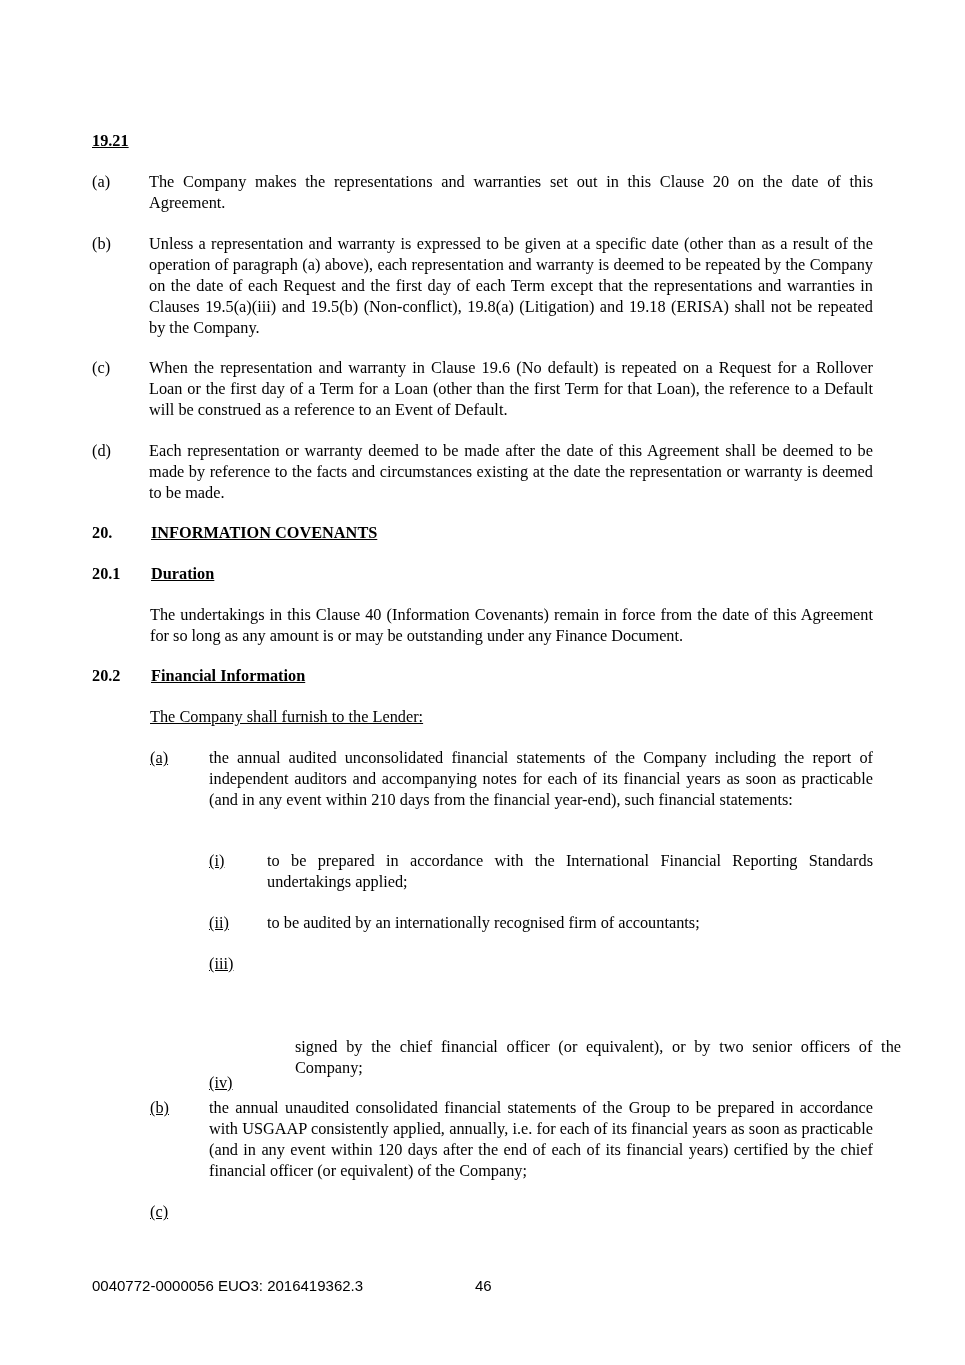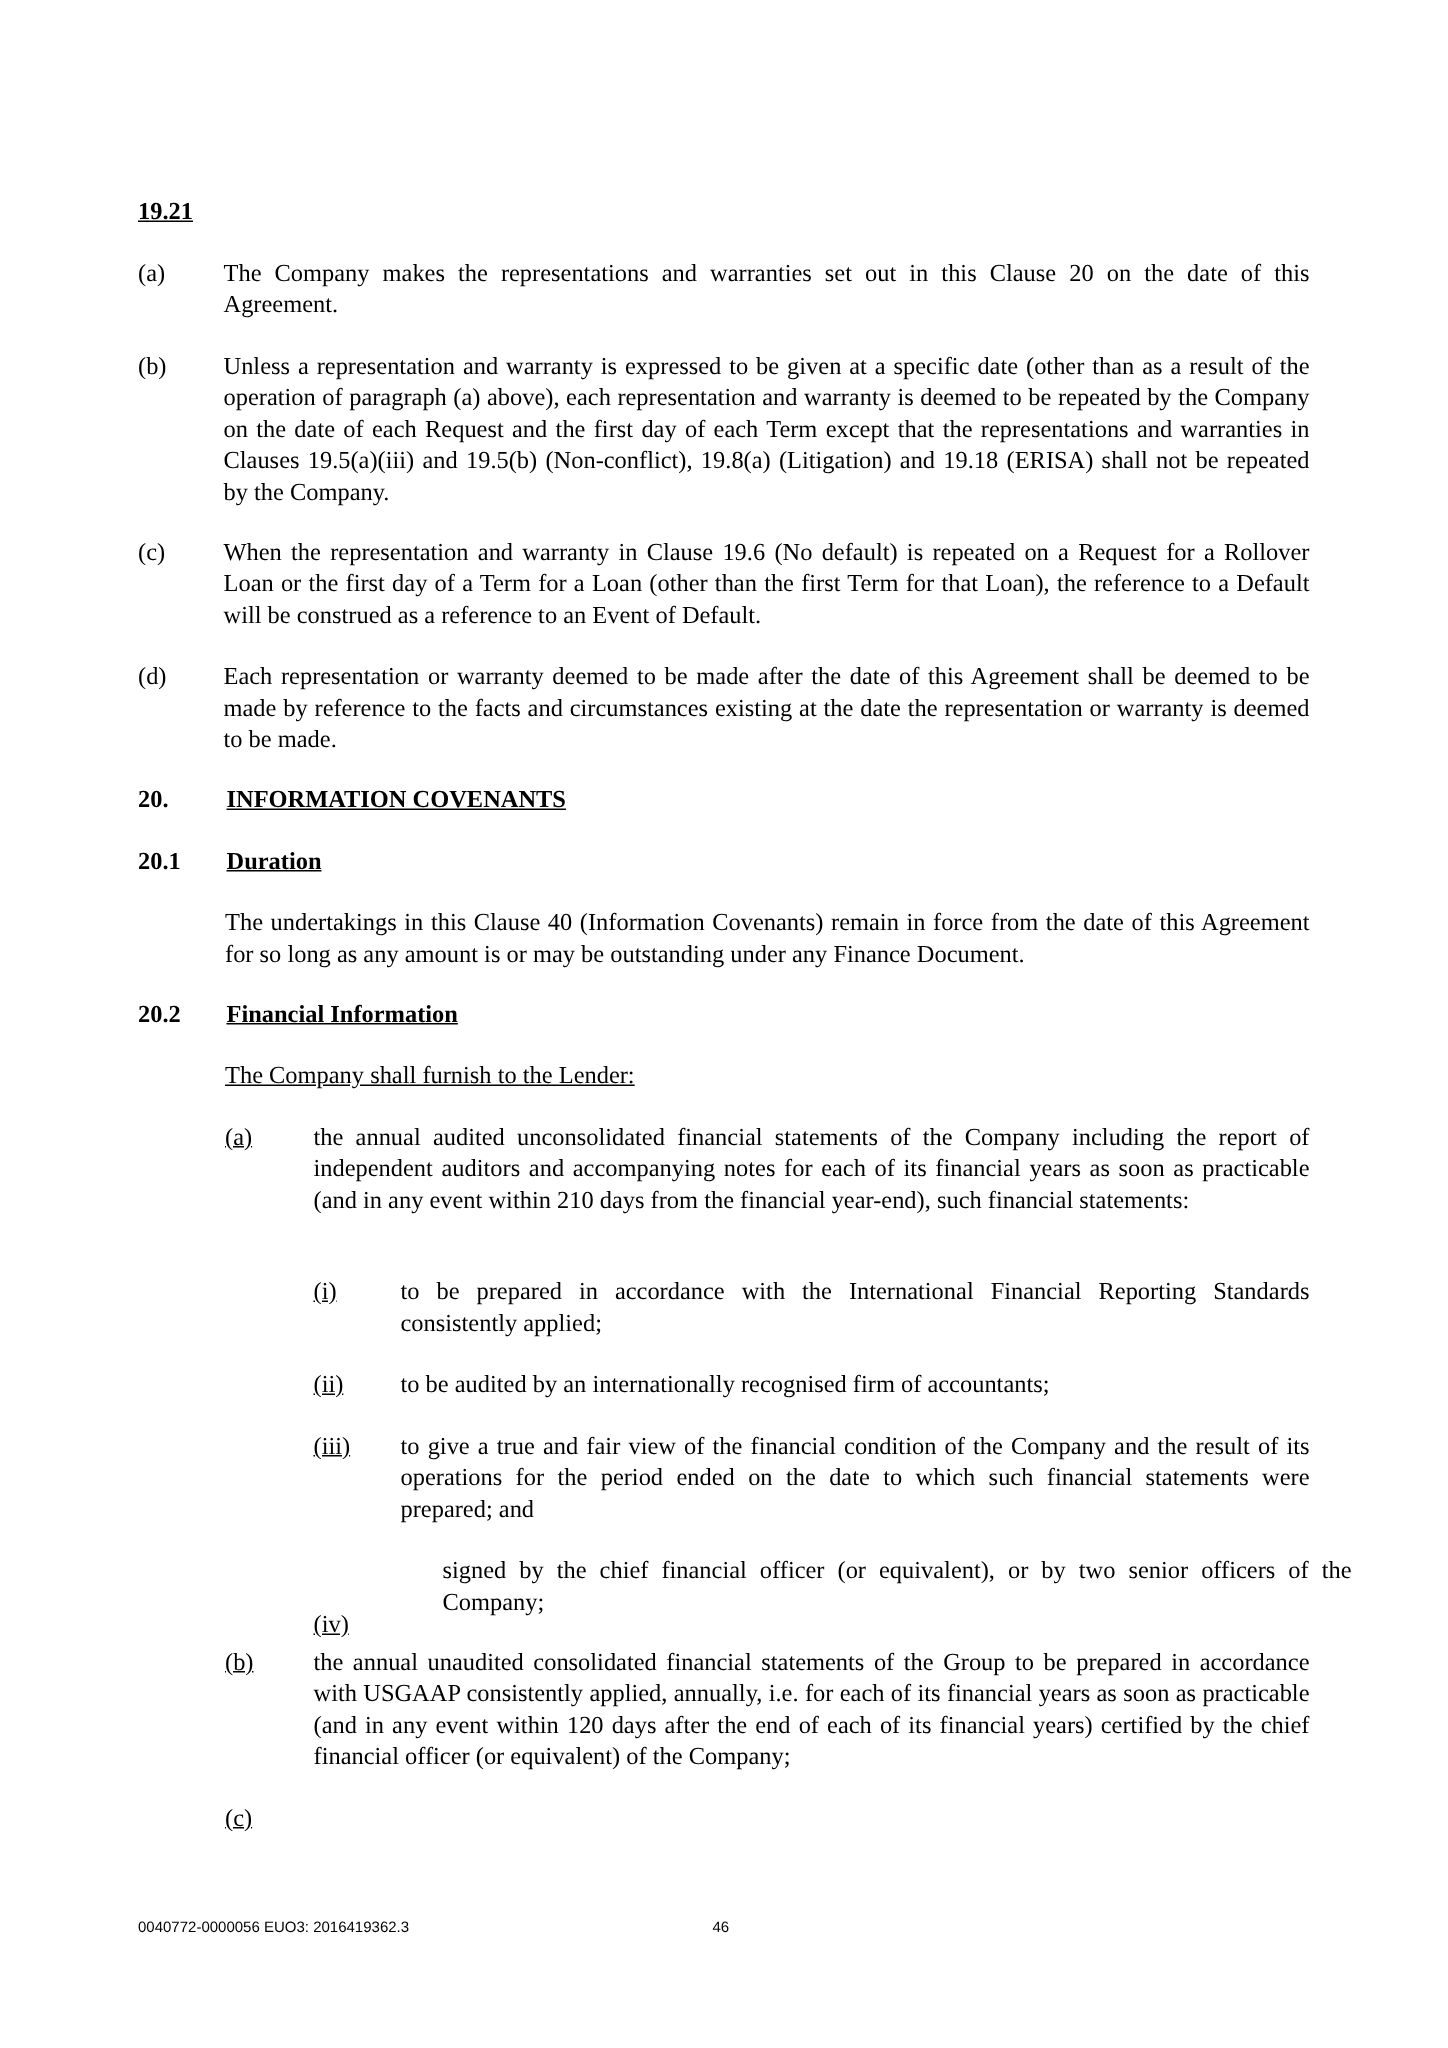--- a/index.html
+++ b/index.html
@@ -2,21 +2,21 @@
 <html><head>
   <meta charset="utf-8">
   <style>
     html, body { margin: 0; padding: 0; background: #ffffff; }
     body { width: 965px; height: 1365px; position: relative; overflow: hidden; color: #000; }
     .page { position: absolute; left: 0; top: 0; width: 965px; height: 1365px; font-family: "Liberation Serif", serif; font-size: 16.3px; line-height: 21px; }
     .blk { position: absolute; text-decoration: underline; }
     .num { position: absolute; left: 92px; }
     .body-text { position: absolute; text-align: justify; text-align-last: left; }
     .heading { font-weight: bold; }
-    .footer { position: absolute; top: 1279px; font-family: "Liberation Sans", sans-serif; font-size: 10px; line-height: 14px; }
+    .footer { position: absolute; top: 1279px; font-family: "Liberation Sans", sans-serif; font-size: 15px; line-height: 14px; }
   </style>
 </head>
 <body>
 
 <div class="page">
 
   <div class="blk heading" style="top:130px;left:92px;">
     <span class="num" style="position:static;">19.21</span>
   </div>
 
@@ -40,27 +40,26 @@
   <div class="body-text" style="top:604px;left:150px;width:723px;">The undertakings in this Clause 40 (Information Covenants) remain in force from the date of this Agreement for so long as any amount is or may be outstanding under any Finance Document.</div>
 
   <div class="num heading" style="top:665px;">20.2</div>
   <div class="blk heading" style="top:665px;left:151px;">Financial Information</div>
   <div class="blk" style="top:706px;left:150px;">The Company shall furnish to the Lender:</div>
 
   <div class="blk" style="top:747px;left:150px;">(a)</div>
   <div class="body-text" style="top:747px;left:209px;width:664px;">the annual audited unconsolidated financial statements of the Company including the report of independent auditors and accompanying notes for each of its financial years as soon as practicable (and in any event within 210 days from the financial year-end), such financial statements:</div>
 
   <div class="blk" style="top:850px;left:209px;">(i)</div>
-  <div class="body-text" style="top:850px;left:267px;width:606px;">to be prepared in accordance with the International Financial Reporting Standards consistently applied;</div>
+  <div class="body-text" style="top:850px;left:267px;width:606px;">to be prepared in accordance with the International Financial Reporting Standards undertakings applied;</div>
 
   <div class="blk" style="top:912px;left:209px;">(ii)</div>
   <div class="body-text" style="top:912px;left:267px;width:606px;">to be audited by an internationally recognised firm of accountants;</div>
 
   <div class="blk" style="top:953px;left:209px;">(iii)</div>
-  <div class="body-text" style="top:953px;left:267px;width:606px;">to give a true and fair view of the financial condition of the Company and the result of its operations for the period ended on the date to which such financial statements were prepared; and</div>
 
   <div class="blk" style="top:1036px;left:209px;margin-top:36px;">(iv)</div>
   <div class="body-text" style="top:1036px;left:255px;width:606px;margin-left:40px;">signed by the chief financial officer (or equivalent), or by two senior officers of the Company;</div>
 
   <div class="blk" style="top:1097px;left:150px;">(b)</div>
   <div class="body-text" style="top:1097px;left:209px;width:664px;">the annual unaudited consolidated financial statements of the Group to be prepared in accordance with USGAAP consistently applied, annually, i.e. for each of its financial years as soon as practicable (and in any event within 120 days after the end of each of its financial years) certified by the chief financial officer (or equivalent) of the Company;</div>
 
   <div class="blk" style="top:1201px;left:150px;">(c)</div>
 
   <div class="footer" style="left:92px;">0040772-0000056 EUO3: 2016419362.3</div>

